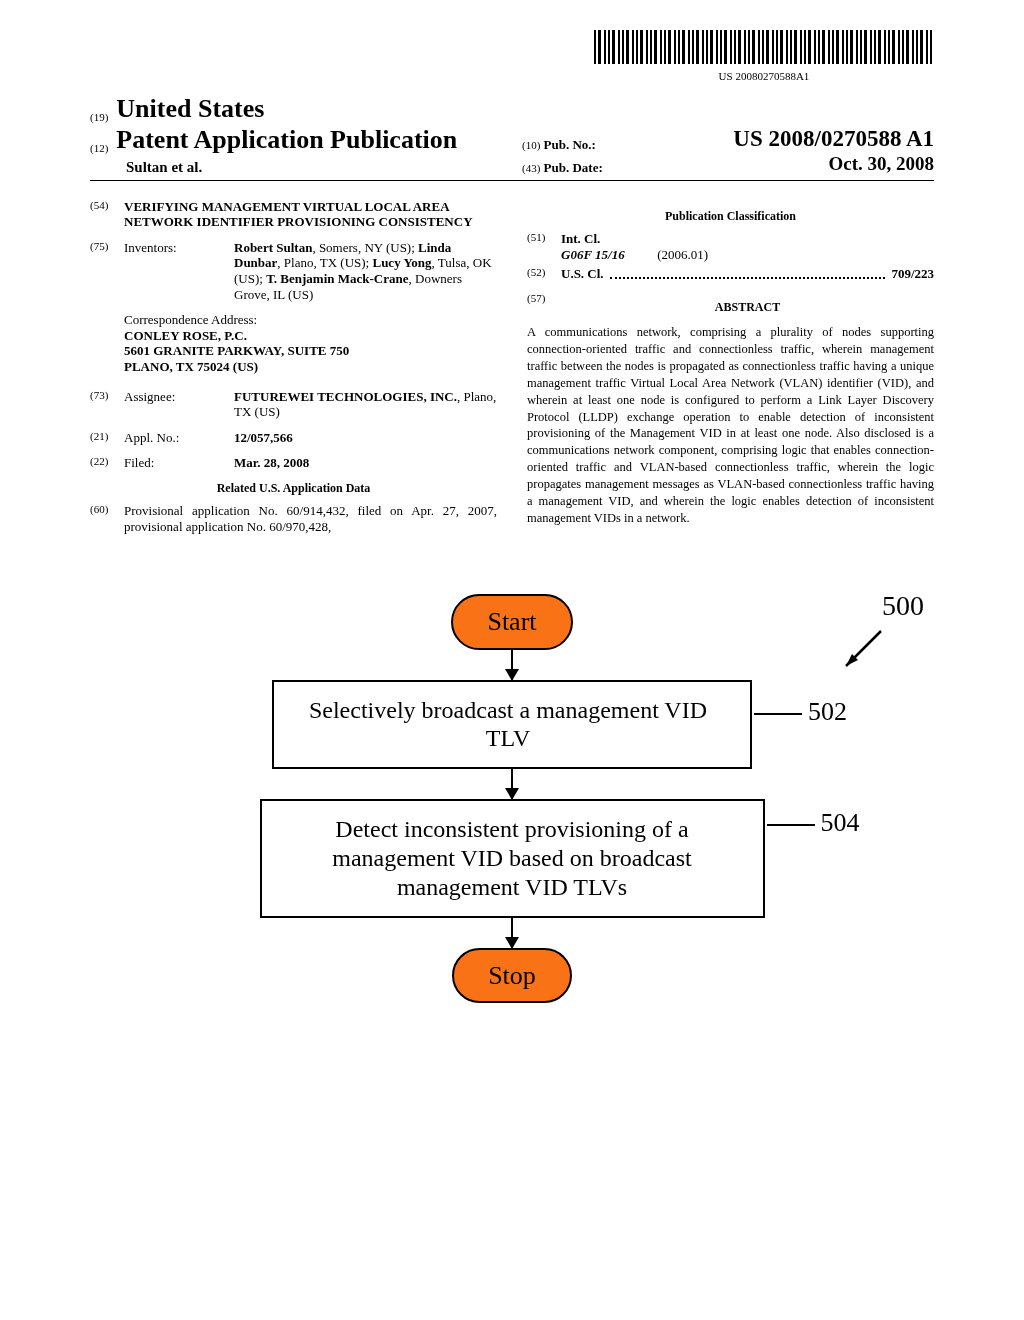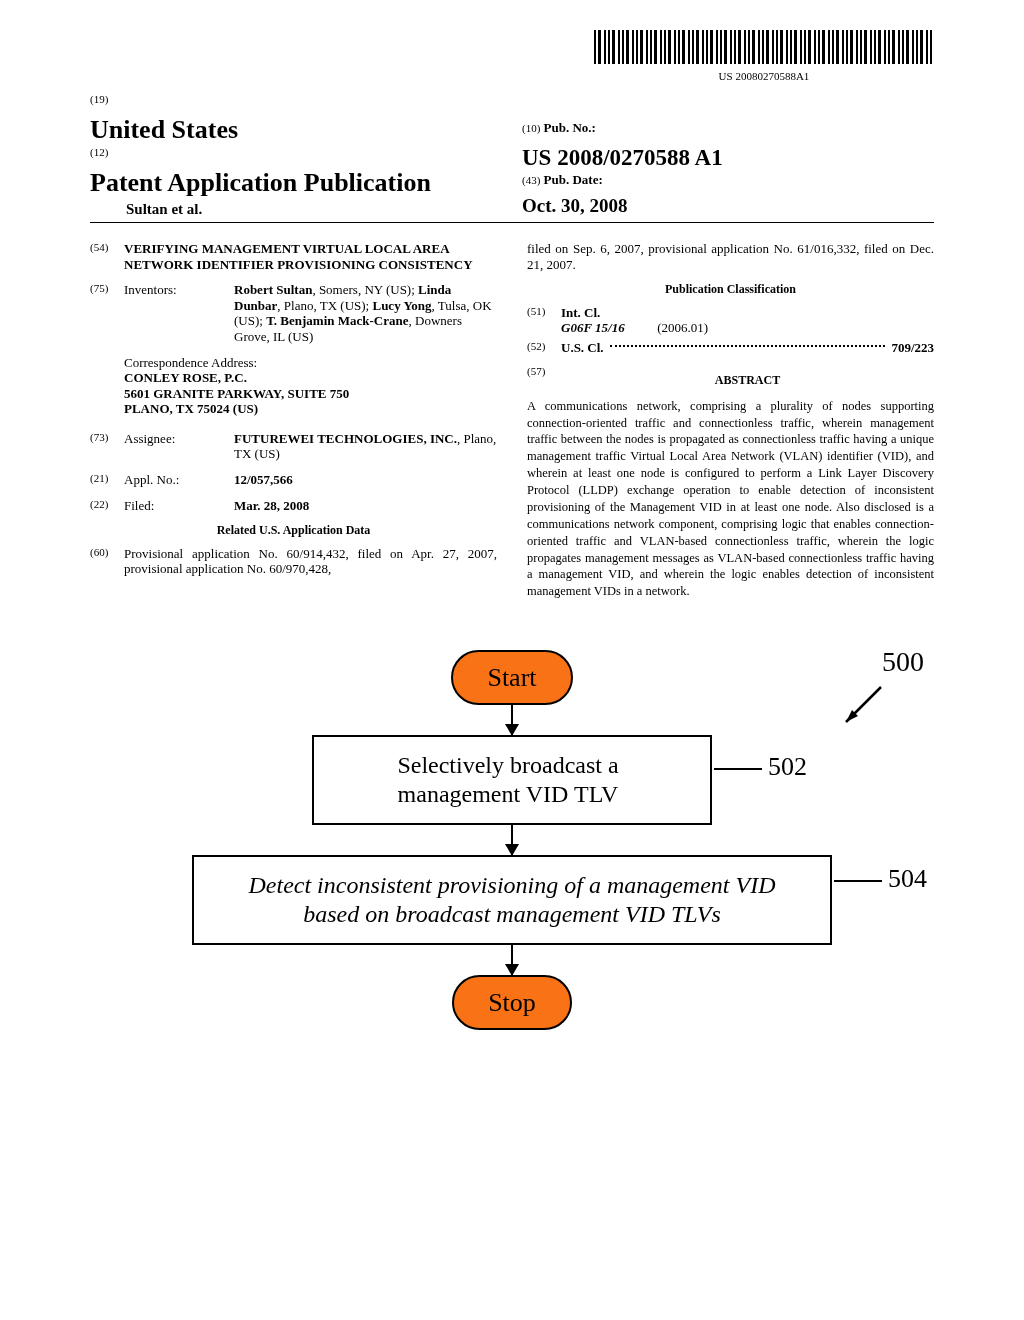--- a/index.html
+++ b/index.html
@@ -18,56 +18,56 @@
     width: 340px; height: 34px;
     background: repeating-linear-gradient(90deg,#000 0 2px,#fff 2px 4px,#000 4px 7px,#fff 7px 10px,#000 10px 12px,#fff 12px 14px);
   }
   .barcode-text { font-size: 11px; text-align: center; width: 340px; display: inline-block; margin-top: 2px; }
 
   .header-row { display: flex; align-items: flex-end; margin-top: 10px; }
   .hdr-left { flex: 1; }
   .hdr-right { flex: 1; padding-left: 20px; }
   .small-code { font-size: 11px; }
   .big { font-size: 26px; font-weight: bold; }
-  .hdr-line { display: flex; align-items: flex-start; gap: 8px; flex-direction: column; }
+  .hdr-line { display: flex; align-items: flex-end; gap: 8px; }
   .hdr-authors { font-weight: bold; font-size: 15px; margin-top: 2px; }
   .pub-no { font-size: 23px; font-weight: bold; }
   .pub-date { font-size: 19px; font-weight: bold; }
   .hdr-right .hdr-line { justify-content: space-between; }
   hr.rule { border: none; border-top: 1.5px solid #000; margin-top: 4px; margin-bottom: 18px; }
 
   .two-col { display: flex; gap: 30px; }
   .col { flex: 1; }
   .field { display: flex; margin-bottom: 10px; }
   .field .code { width: 34px; font-size: 11px; }
   .field .label { width: 110px; }
   .field .value { flex: 1; }
   .field .value b, .bold { font-weight: bold; }
   .section-title { font-weight: bold; text-align: center; margin: 10px 0 8px; font-size: 12px; }
   .abstract-heading { font-weight: bold; text-align: center; margin: 8px 0; font-size: 12px; }
   .abstract-text { text-align: justify; font-size: 12.5px; line-height: 1.35; }
   .justify { text-align: justify; }
-  .uscl-row { display: flex; align-items: center; }
+  .uscl-row { display: flex; align-items: flex-end; }
   .uscl-dots { flex: 1; border-bottom: 2px dotted #000; margin: 0 6px 3px 6px; }
   .correspondence { margin: 10px 0 14px 34px; }
 
   
   .diagram { margin-top: 50px; position: relative; width: 100%; display:flex; flex-direction:column; align-items:center; }
   .term {
     border: 2px solid #000; border-radius: 999px;
     padding: 10px 34px; font-size: 26px; font-family: "Times New Roman", serif;
     background:#f97316; display:inline-block;
   }
   .proc {
     border: 2px solid #000; padding: 14px 28px;
     font-size: 24px; text-align: center; background:#fff;
     font-family: "Times New Roman", serif;
   }
-  .proc.narrow { width: 400px; padding-left: 20px; }
-  .proc.wide { width: 640px; font-style: italic; }
+  .proc.narrow { width: 480px; padding-left: 20px; }
+  .proc.wide { width: 505px; }
   .arrow-down { width: 2px; height: 30px; background:#000; position:relative; margin:0 auto;}
   .arrow-down::after{
     content:""; position:absolute; bottom:-1px; left:-6px;
     border-left:7px solid transparent; border-right:7px solid transparent; border-top:12px solid #000;
   }
   .callout { position:absolute; font-size: 26px; }
   .callout .lead { border-top: 2px solid #000; display:inline-block; width:48px; vertical-align:middle; margin-right:6px;}
   .ref500 { position:absolute; right: 10px; top: -5px; font-size: 28px; }
   .ref500-arrow {
     position:absolute; right: 48px; top: 32px;
@@ -145,21 +145,20 @@
       <div class="value bold">Mar. 28, 2008</div>
     </div>
     <div class="section-title">Related U.S. Application Data</div>
     <div class="field">
       <div class="code">(60)</div>
       <div class="value justify">Provisional application No. 60/914,432, filed on Apr. 27, 2007, provisional application No. 60/970,428,</div>
     </div>
   </div>
 
   <div class="col">
-    <div class="justify" style="margin-bottom:10px;">filed on Sep. 6, 2007, provisional application No. 61/016,332, filed on Dec. 21, 2007.</div>
     <div class="section-title">Publication Classification</div>
     <div class="field" style="margin-bottom:4px;">
       <div class="code">(51)</div>
       <div class="value">
         <div class="bold">Int. Cl.</div>
         <div>
           <i class="bold">G06F 15/16</i>
           &nbsp;&nbsp;&nbsp;&nbsp;&nbsp;&nbsp;&nbsp;&nbsp;
           <span>(2006.01)</span>
         </div>

